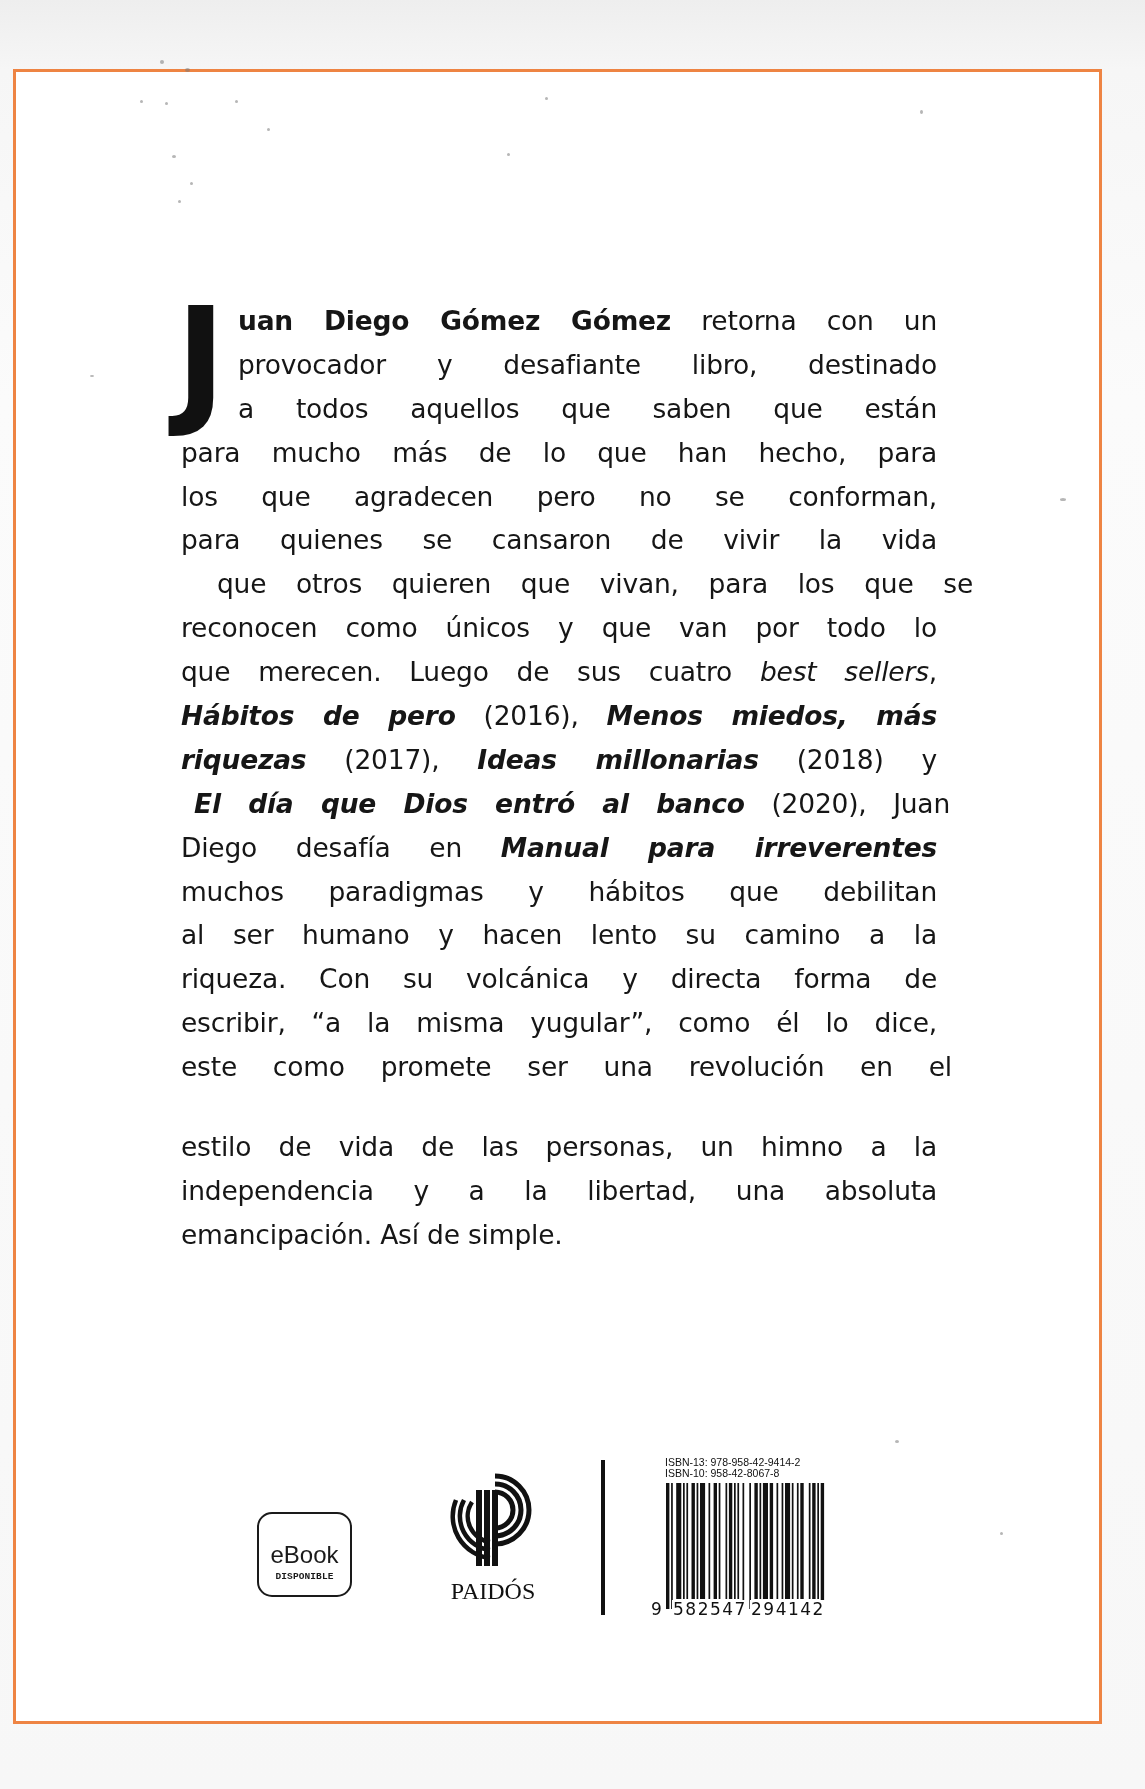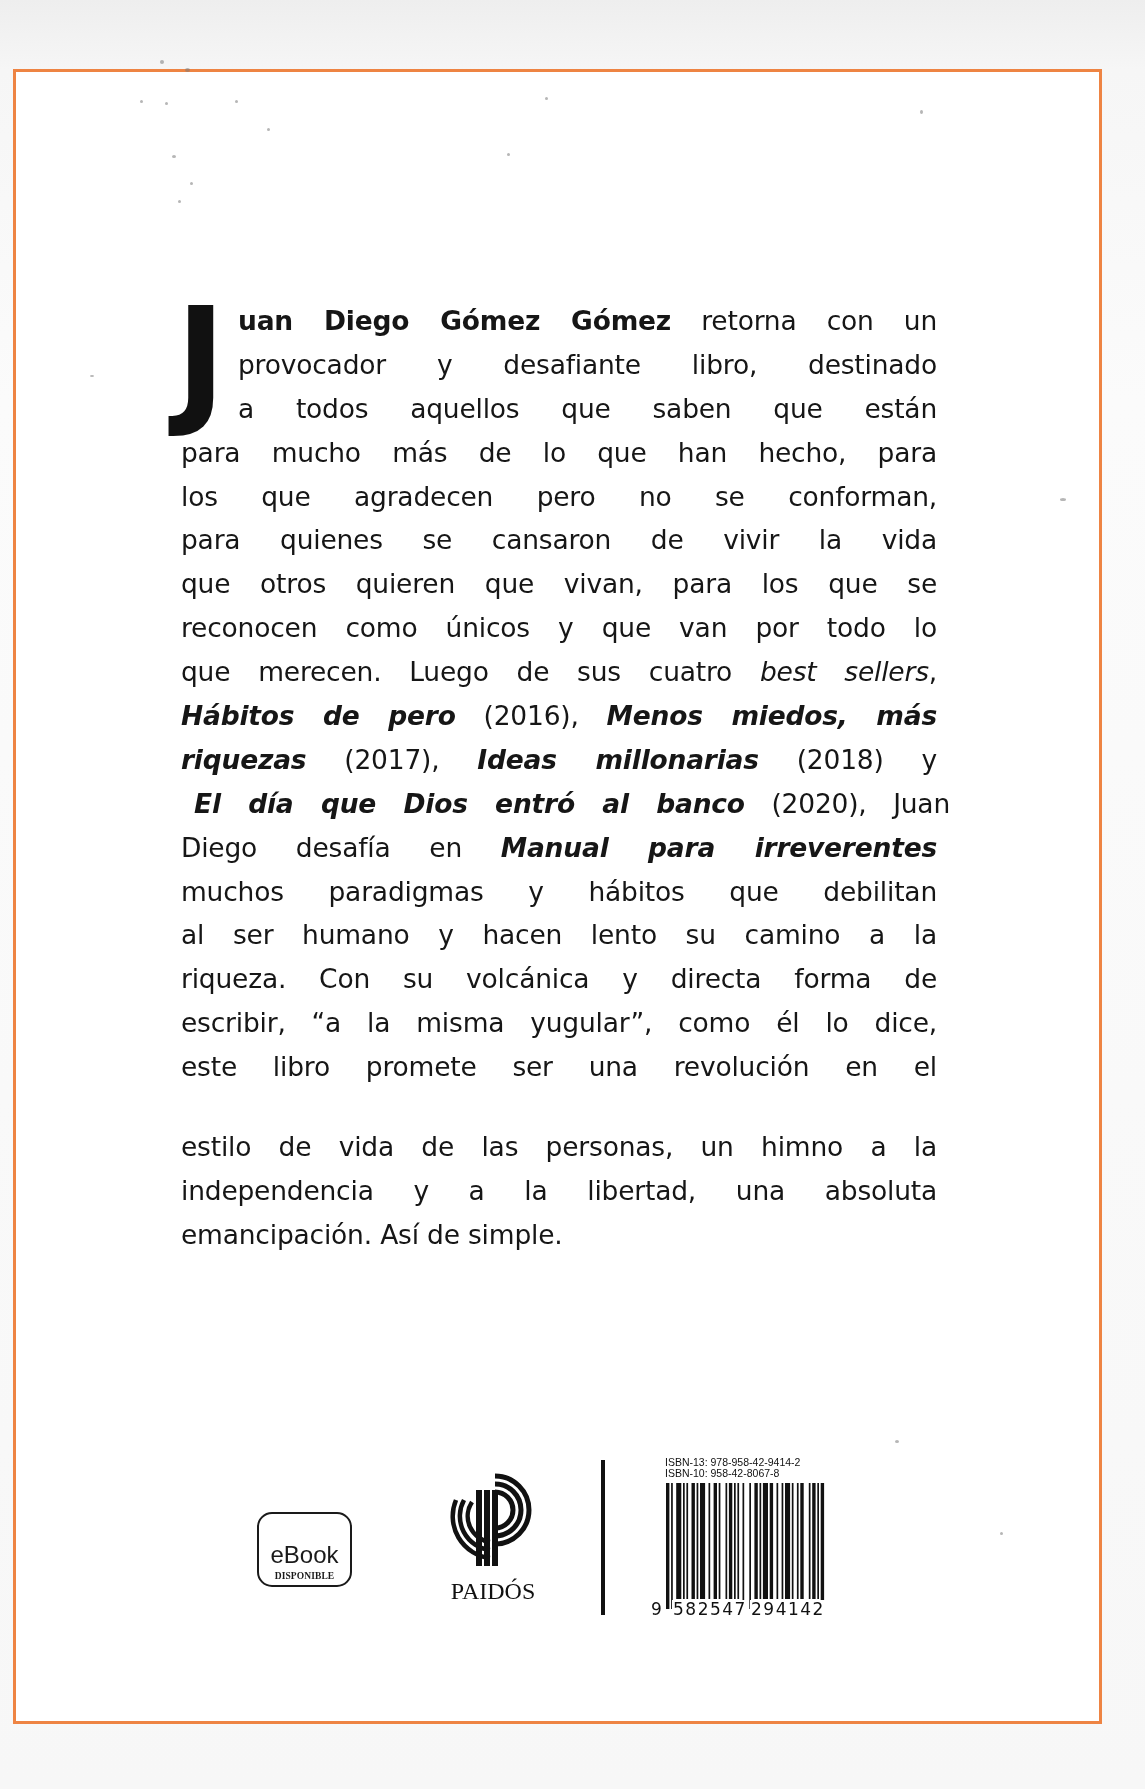--- a/index.html
+++ b/index.html
@@ -64,40 +64,40 @@
       line-height: 140px;
       color: #111111;
       transform: scaleX(0.95);
       transform-origin: left top;
     }
     .ebook-badge {
       position: absolute;
       left: 257px;
       top: 1512px;
       width: 95px;
-      height: 75px;
+      height: 85px;
       border: 2.5px solid #1a1a1a;
       border-radius: 15px;
       box-sizing: border-box;
       text-align: center;
     }
     .ebook-badge .ebook-title {
       position: absolute;
       left: 0; right: 0;
       top: 28px;
       font-family: "Liberation Sans", sans-serif;
       font-size: 24px;
       line-height: 26px;
       color: #1a1a1a;
     }
     .ebook-badge .ebook-sub {
       position: absolute;
       left: 0; right: 0;
       top: 57px;
-      font-family: Liberation Serif, serif;
+      font-family: Liberation Mono, monospace;
       font-size: 9.5px;
       font-weight: bold;
       line-height: 11px;
       color: #1a1a1a;
       letter-spacing: 0.1px;
     }
     .publisher-logo {
       position: absolute;
       left: 450px;
       top: 1470px;
@@ -184,32 +184,32 @@
 
 <div class="dropcap">J</div>
 
 <div class="blurb" id="blurb">
     <span class="line indent" style="display: block; text-align: left; word-spacing: 21.9349px; width: 699px;"><span style="font-weight: bold;">uan Diego Gómez Gómez</span><span> retorna con un</span></span>
     <span class="line indent" style="display: block; text-align: left; word-spacing: 42.6992px; width: 699px;"><span>provocador y desafiante libro, destinado</span></span>
     <span class="line indent" style="display: block; text-align: left; word-spacing: 33.6198px; width: 699px;"><span>a todos aquellos que saben que están</span></span>
     <span class="line" style="display: block; text-align: left; word-spacing: 23.0762px; width: 756px;"><span>para mucho más de lo que han hecho, para</span></span>
     <span class="line" style="display: block; text-align: left; word-spacing: 35.2292px; width: 756px;"><span>los que agradecen pero no se conforman,</span></span>
     <span class="line" style="display: block; text-align: left; word-spacing: 31.4219px; width: 756px;"><span>para quienes se cansaron de vivir la vida</span></span>
-    <span class="line" style="display: block; text-align: left; word-spacing: 21.5176px; width: 756px;"><span>que otros quieren que vivan, para los que se</span></span>
+    <span class="line" style="display: block; text-align: left; word-spacing: 21.5176px; width: 756px; margin-left: 36px;"><span>que otros quieren que vivan, para los que se</span></span>
     <span class="line" style="display: block; text-align: left; word-spacing: 19.9141px; width: 756px;"><span>reconocen como únicos y que van por todo lo</span></span>
     <span class="line" style="display: block; text-align: left; word-spacing: 19.6272px; width: 756px;"><span>que merecen. Luego de sus cuatro </span><span style="font-style: italic;">best sellers</span><span>,</span></span>
     <span class="line" style="display: block; text-align: left; word-spacing: 19.0677px; width: 756px;"><span style="font-weight: bold; font-style: italic;">Hábitos de pero</span><span> (2016), </span><span style="font-weight: bold; font-style: italic;">Menos miedos, más</span></span>
     <span class="line" style="display: block; text-align: left; word-spacing: 29.6344px; width: 756px;"><span style="font-weight: bold; font-style: italic;">riquezas</span><span> (2017), </span><span style="font-weight: bold; font-style: italic; margin-top: 10px;">Ideas millonarias</span><span> (2018) y</span></span>
     <span class="line" style="display: block; text-align: left; word-spacing: 18.3535px; width: 756px; margin-left: 13px;"><span style="font-weight: bold; font-style: italic;">El día que Dios entró al banco</span><span> (2020), Juan</span></span>
     <span class="line" style="display: block; text-align: left; word-spacing: 30.5281px; width: 756px;"><span>Diego desafía en </span><span style="font-weight: bold; font-style: italic;">Manual para irreverentes</span></span>
     <span class="line" style="display: block; text-align: left; word-spacing: 36.4656px; width: 756px;"><span>muchos paradigmas y hábitos que debilitan</span></span>
     <span class="line" style="display: block; text-align: left; word-spacing: 20.4931px; width: 756px;"><span>al ser humano y hacen lento su camino a la</span></span>
     <span class="line" style="display: block; text-align: left; word-spacing: 24.7277px; width: 756px;"><span>riqueza. Con su volcánica y directa forma de</span></span>
     <span class="line" style="display: block; text-align: left; word-spacing: 17.7207px; width: 756px;"><span>escribir, “a la misma yugular”, como él lo dice,</span></span>
-    <span class="line" style="display: block; text-align: left; word-spacing: 27.625px; width: 756px;"><span>este libro promete ser una revolución en el</span></span>
+    <span class="line" style="display: block; text-align: left; word-spacing: 27.625px; width: 756px;"><span>este como promete ser una revolución en el</span></span>
     <span class="line" style="display: block; text-align: left; word-spacing: 19.1406px; width: 756px; margin-top: 36px;"><span>estilo de vida de las personas, un himno a la</span></span>
     <span class="line" style="display: block; text-align: left; word-spacing: 31.487px; width: 756px;"><span>independencia y a la libertad, una absoluta</span></span>
     <span class="line last"><span>emancipación. Así de simple.</span></span>
   </div>
 
 <div class="ebook-badge">
   <div class="ebook-title">eBook</div>
   <div class="ebook-sub">DISPONIBLE</div>
 </div>
 

